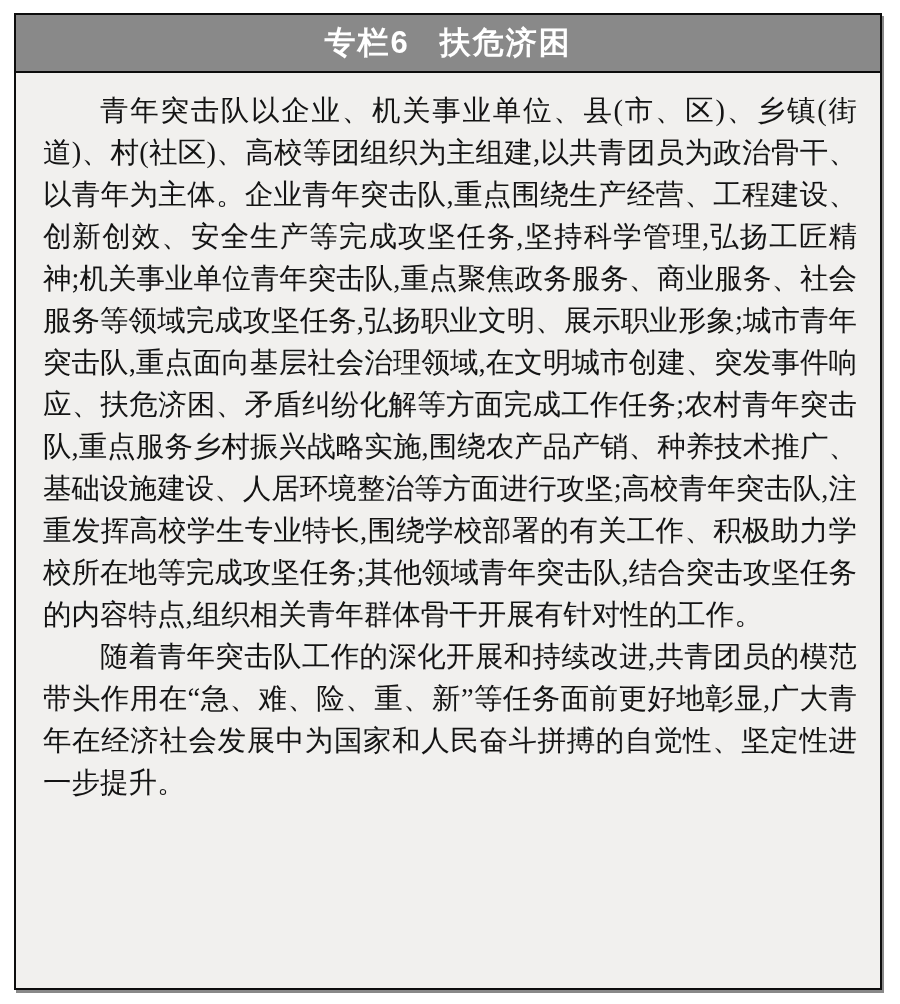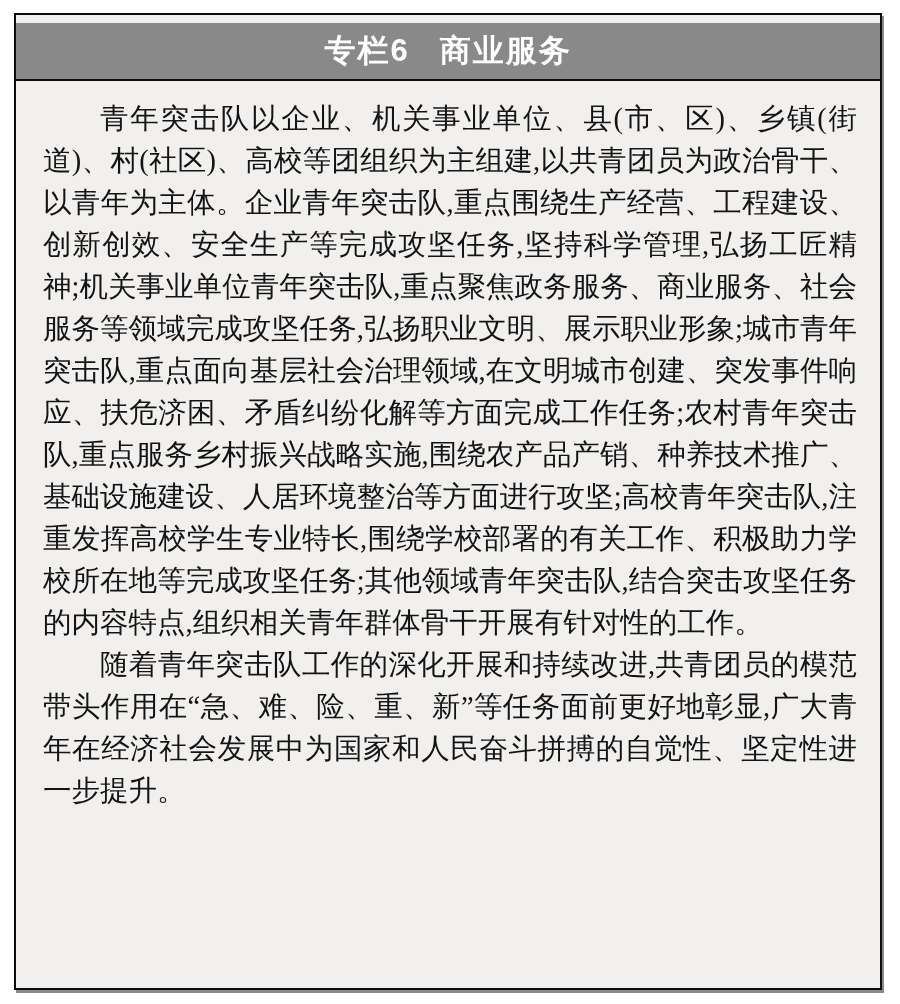--- a/index.html
+++ b/index.html
@@ -35,40 +35,39 @@
     border-bottom:2px solid var(--border);
     display:flex;
     align-items:center;
     justify-content:center;
     gap:30px;
     color:var(--header-text);
     font-family:"Liberation Sans","DejaVu Sans",sans-serif;
     font-weight:bold;
     font-size:31px;
     letter-spacing:2px;
-    margin-top:8px;
   }
   .panel-body{
     padding:17px 23px 0 27px;
     color:var(--body-text);
     font-size:28.5px;
     line-height:42px;
     text-align:justify;
   }
   .panel-body p{
     text-indent:2em;
   }
 </style>
 </head>
 <body>
 
 <div class="page">
   <section class="panel">
     <header class="panel-header">
       <span class="panel-label">专栏6</span>
-      <span class="panel-title">商业服务</span>
+      <span class="panel-title">扶危济困</span>
     </header>
     <div class="panel-body">
       <p>青年突击队以企业、机关事业单位、县(市、区)、乡镇(街道)、村(社区)、高校等团组织为主组建,以共青团员为政治骨干、以青年为主体。企业青年突击队,重点围绕生产经营、工程建设、创新创效、安全生产等完成攻坚任务,坚持科学管理,弘扬工匠精神;机关事业单位青年突击队,重点聚焦政务服务、商业服务、社会服务等领域完成攻坚任务,弘扬职业文明、展示职业形象;城市青年突击队,重点面向基层社会治理领域,在文明城市创建、突发事件响应、扶危济困、矛盾纠纷化解等方面完成工作任务;农村青年突击队,重点服务乡村振兴战略实施,围绕农产品产销、种养技术推广、基础设施建设、人居环境整治等方面进行攻坚;高校青年突击队,注重发挥高校学生专业特长,围绕学校部署的有关工作、积极助力学校所在地等完成攻坚任务;其他领域青年突击队,结合突击攻坚任务的内容特点,组织相关青年群体骨干开展有针对性的工作。</p>
       <p>随着青年突击队工作的深化开展和持续改进,共青团员的模范带头作用在“急、难、险、重、新”等任务面前更好地彰显,广大青年在经济社会发展中为国家和人民奋斗拼搏的自觉性、坚定性进一步提升。</p>
     </div>
   </section>
 </div>
 
 </body></html>

